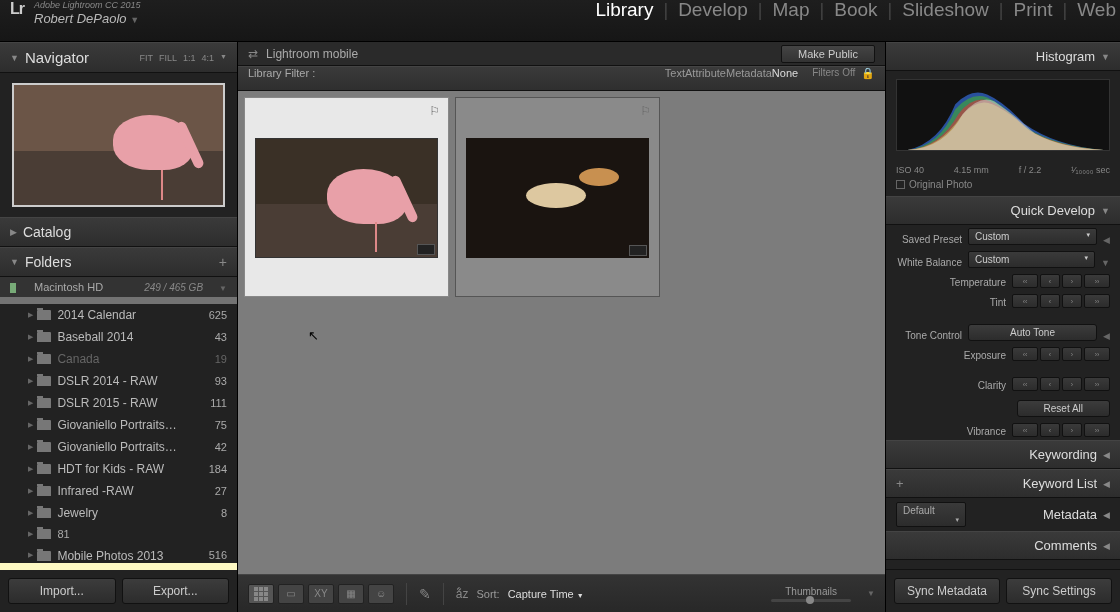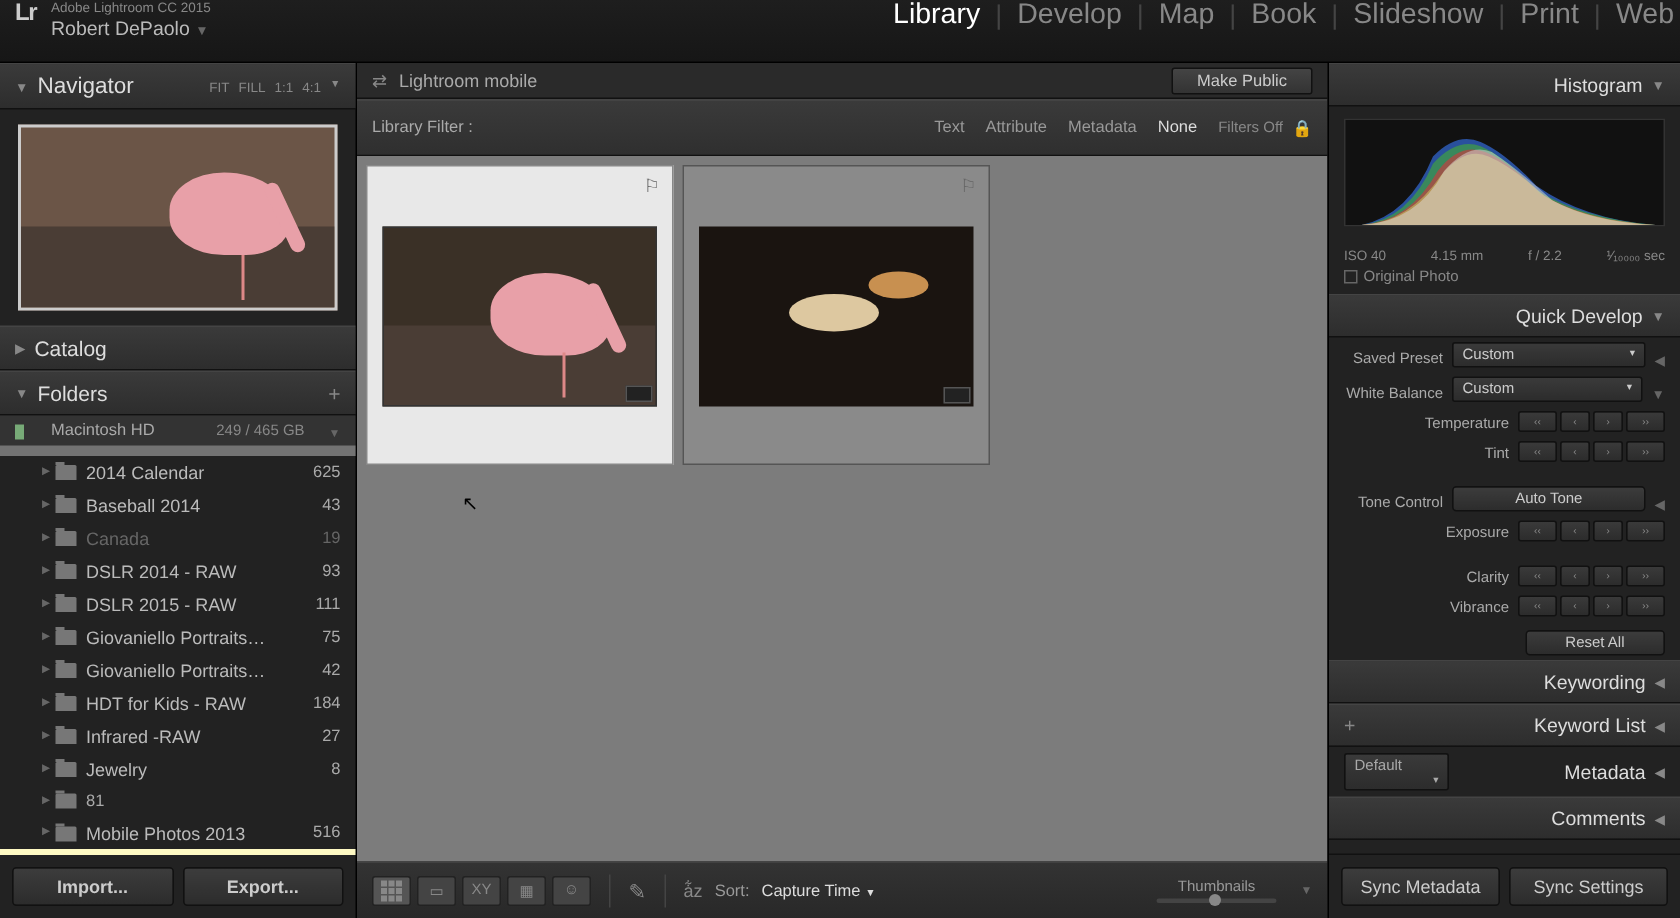--- a/index.html
+++ b/index.html
@@ -1,20 +1,20 @@
 <!DOCTYPE html>
 <html><head>
 <meta charset="utf-8">
 <style>
 * { margin:0; padding:0; box-sizing:border-box; font-family:"Helvetica Neue",Arial,sans-serif; user-select:none; }
 body { width:1120px; height:612px; background:#1a1a1a; color:#c0c0c0; overflow:hidden; font-size:12px; }
 .top { height:42px; background:linear-gradient(#1e1e1e,#161616); display:flex; align-items:stretch; border-bottom:1px solid #000; }
 .brand { display:flex; padding:0 10px; }
 .lr-logo { font-size:16px; font-weight:bold; color:#ccc; margin-right:10px; letter-spacing:-1px; }
-.brand-text { display:flex; flex-direction:column; line-height:1.2; }
+.brand-text { display:flex; flex-direction:column; line-height:1.2;font-style:italic; }
 .app-name { font-size:9px; color:#888; }
 .user-name { font-size:13px; color:#bbb; }
 .modules { margin-left:auto; display:flex; align-items:flex-end; padding-bottom:18px; }
 .modsep { color:#444; font-size:18px; padding:0 6px 2px; }
 .mod { font-size:19px; color:#888; padding:0 4px 2px; cursor:pointer; font-weight:300; }
 .mod.active { color:#fff; }
 .main { display:flex; height:calc(100% - 42px); }
 .left { width:238px; background:#222; border-right:1px solid #000; display:flex; flex-direction:column; }
 .center { flex:1; background:#4a4a4a; display:flex; flex-direction:column; }
 .right { width:235px; background:#222; border-left:1px solid #000; display:flex; flex-direction:column; }
@@ -27,36 +27,36 @@
 .preview { padding:10px 12px; }
 .preview-img { width:100%; height:124px; border:2px solid #ccc; background:#6b5547; position:relative; overflow:hidden; }
 .flamingo-body { position:absolute; width:80px; height:55px; background:#e8a0a8; border-radius:50% 60% 40% 50%; top:30px; right:30px; }
 .flamingo-neck { position:absolute; width:10px; height:50px; background:#e8a0a8; top:35px; right:28px; transform:rotate(-25deg); border-radius:5px; }
 .flamingo-leg { position:absolute; width:2px; height:30px; background:#d88; bottom:5px; right:60px; }
 .ground { position:absolute; bottom:0; left:0; right:0; height:45%; background:#4a3d35; }
 .panel-sub { font-size:14px; }
 .add-btn { margin-left:auto; font-size:14px; color:#888; cursor:pointer; }
 .drive-row { background:#333; padding:4px 10px; font-size:11px; color:#aaa; display:flex; align-items:flex-end; border-bottom:7px solid #737373;gap:12px; }
 .drive-led { width:6px; height:10px; background:#7a7; margin-right:6px; }
-.drive-space { margin-left:auto; font-size:10px; color:#888; }
+.drive-space { margin-left:auto; font-size:10px; color:#888;font-style:italic; }
 .folders-list { flex:1; overflow:hidden; }
 .folder-row { display:flex; align-items:center; padding:2px 10px 2px 28px; font-size:12px; color:#bbb; line-height:1.5; }
 .ftri { font-size:7px; color:#666; margin-right:4px; }
 .ficon { width:14px; height:10px; background:#777; border-radius:1px 1px 0 0; margin-right:6px; position:relative; }
 .ficon::before { content:""; position:absolute; top:-2px; left:0; width:6px; height:2px; background:#777; }
 .fname { flex:1; white-space:nowrap; overflow:hidden; text-overflow:ellipsis; }
 .fcount { color:#aaa; font-size:11px; }
 .folder-row.dim .fname,.folder-row.dim .fcount { color:#666; }
-.bottom-btns { display:flex; gap:6px; padding:8px; border-top:4px solid #fef9c3;font-weight:bold; }
+.bottom-btns { display:flex; gap:6px; padding:8px; border-top:7px solid #fef9c3; }
 .bbtn { flex:1; background:linear-gradient(#3c3c3c,#2c2c2c); border:1px solid #111; border-radius:3px; padding:5px; font-size:12px; color:#ccc; text-align:center; cursor:pointer; }
 .sync-row { height:24px; background:#2a2a2a; display:flex; align-items:center; padding:0 10px; font-size:12px; color:#aaa; border-bottom:1px solid #111; }
 .sync-ico { margin-right:8px; color:#888; }
 .make-pub { margin-left:auto; background:linear-gradient(#444,#333); border:1px solid #111; padding:2px 16px; font-size:11px; color:#ccc; cursor:pointer; border-radius:2px; }
-.filter-bar { height:38px; background:linear-gradient(#3a3a3a,#2f2f2f); display:flex; align-items:center; padding:0 10px; font-size:11px; color:#aaa; border-top:1px solid #444; border-bottom:1px solid #111; }
-.filter-opts { margin-left:auto; display:flex; gap:14px; }
+.filter-bar { height:25px; background:linear-gradient(#3a3a3a,#2f2f2f); display:flex; padding:0 10px; font-size:11px; color:#aaa; border-top:1px solid #444; border-bottom:1px solid #111; }
+.filter-opts { margin-left:auto; display:flex; }
 .fopt { color:#999; cursor:pointer; }
 .fopt.active { color:#ddd; }
 .filters-off { margin-left:14px; color:#888; font-size:10px; }
 .lock-ico { margin-left:6px; color:#b90; }
 .grid-area { flex:1; background:#7c7c7c; padding:6px; display:flex; gap:6px; align-items:flex-start; overflow:auto; }
 .cell { width:205px; height:200px; background:#8a8a8a; border:1px solid #555; position:relative; padding:40px 10px 10px; }
 .cell.selected { background:#e8e8e8; border-color:#888; }
 .cell-flag { position:absolute; top:6px; right:8px; color:#666; font-size:12px; }
 .thumb { width:100%; height:120px; background:#3a3026; position:relative; overflow:hidden; }
 .cell.selected .thumb { border:1px solid #333; }
@@ -401,31 +401,31 @@
       <div class="section-gap"></div>
       <div class="qd-row">
         <span class="qd-label-r">Clarity</span>
         <div class="qd-steps">
           <div class="qd-step wide">‹‹</div>
             <div class="qd-step">‹</div>
             <div class="qd-step">›</div>
             <div class="qd-step wide">››</div>
         </div>
       </div>
+      <div class="qd-row" style="justify-content:flex-end;padding-top:6px">
+        <div class="qd-btn">Reset All</div>
+      </div>
       <div class="qd-row">
         <span class="qd-label-r">Vibrance</span>
         <div class="qd-steps">
           <div class="qd-step wide">‹‹</div>
             <div class="qd-step">‹</div>
             <div class="qd-step">›</div>
             <div class="qd-step wide">››</div>
         </div>
-      </div>
-      <div class="qd-row" style="justify-content:flex-end;padding-top:6px">
-        <div class="qd-btn">Reset All</div>
       </div>
 
       <div class="panel-head right-al" style="font-size:13px">
         <span>Keywording</span>
         <span class="tri">◀</span>
       </div>
       <div class="panel-head right-al" style="font-size:13px;position:relative">
         <span class="plus-left">+</span>
         <span>Keyword List</span>
         <span class="tri">◀</span>

